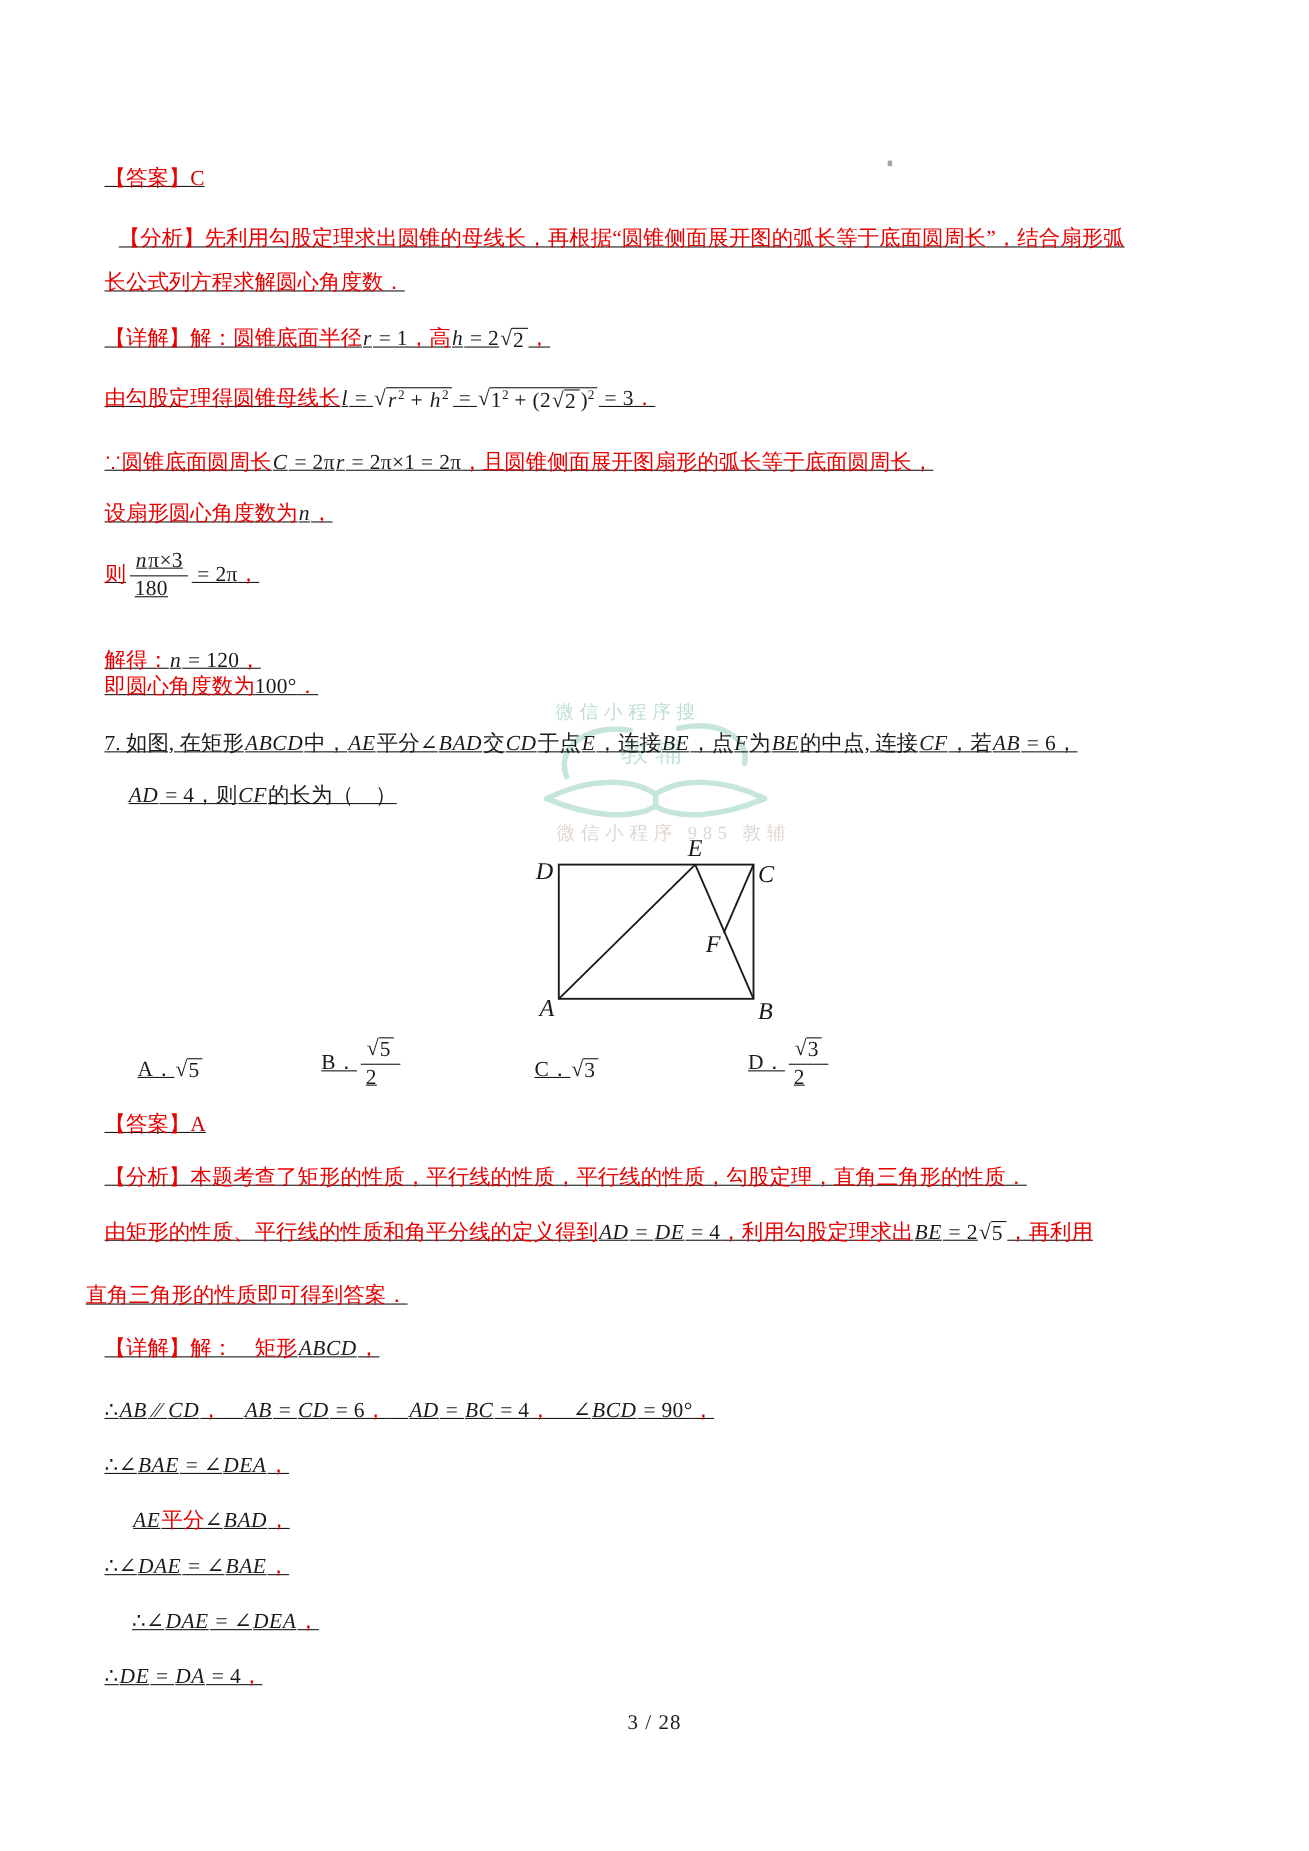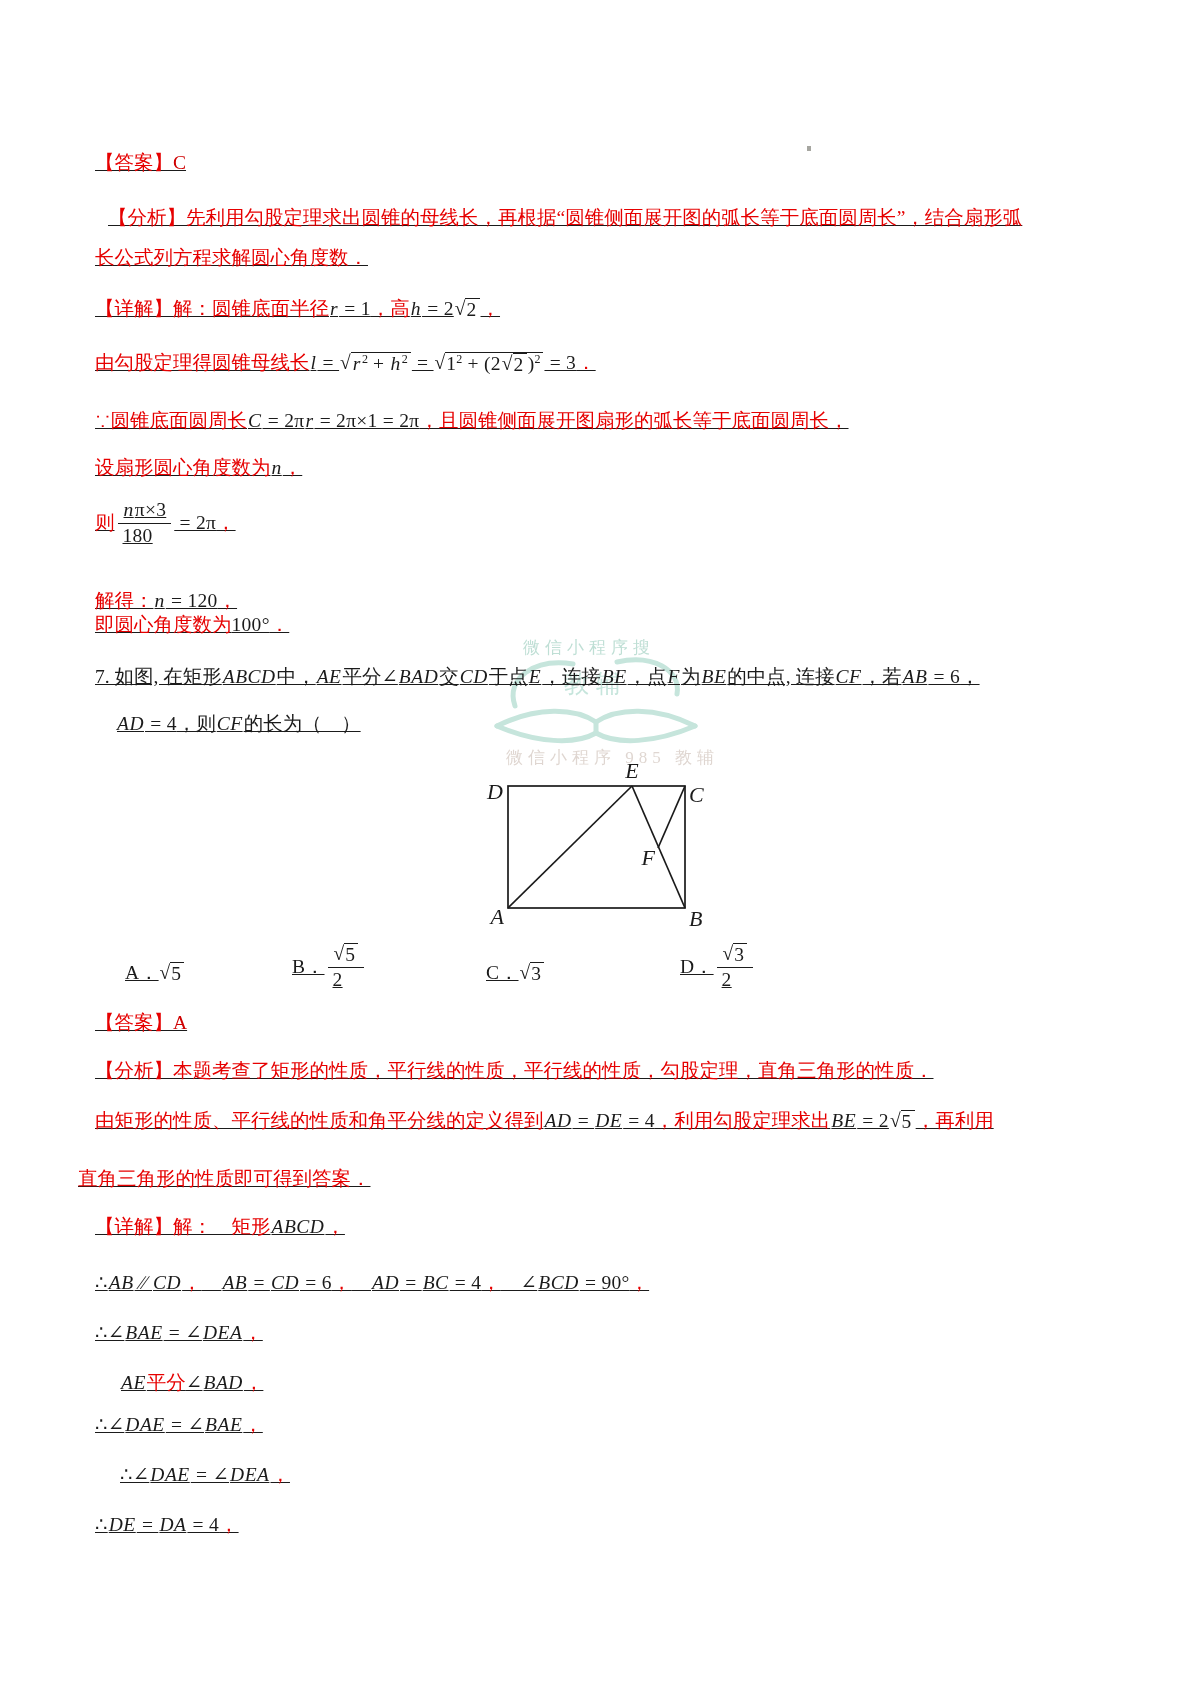--- a/index.html
+++ b/index.html
@@ -67,21 +67,21 @@
     position:absolute;left:0;top:1556px;width:100%;
     text-align:center;font-size:19px;color:var(--ink);letter-spacing:1px;
   }
   .speck{position:absolute;left:807px;top:146px;width:4px;height:5px;background:#97978f;opacity:.85;}
 </style>
 </head>
 <body>
 
 <div id="page">
 
-  <div class="wm-text" style="left:523px;top:636px;font-family:Liberation Mono, monospace;">微信小程序搜</div>
+  <div class="wm-text" style="left:505px;top:636px;font-family:Liberation Mono, monospace;">微信小程序搜</div>
 
   <svg class="wm-logo" viewBox="0 0 222 102">
     <g fill="none" stroke="#c6e5dc" stroke-width="5" stroke-linecap="round">
       <path d="M30,58 C20,30 50,10 88,16"></path>
       <path d="M132,14 C168,6 196,22 192,46"></path>
       <path d="M12,78 C52,58 90,60 111,74"></path>
       <path d="M111,74 C132,60 170,58 210,78"></path>
       <path d="M12,78 C52,95 90,97 111,85"></path>
       <path d="M111,85 C132,97 170,95 210,78"></path>
       <path d="M111,74 L111,85"></path>
@@ -176,15 +176,16 @@
       <div class="tline" style="left: 78px; top: 1166px;"><span class="tk-r">直角三角形的性质即可得到答案．</span></div>
       <div class="tline" style="left: 95px; top: 1214px;"><span class="tk-r">【详解】解：　矩形</span><span class="tk-mi">ABCD</span><span class="tk-r">，</span></div>
       <div class="tline" style="left: 95px; top: 1270px;"><span class="tk-mo">∴</span><span class="tk-mi">AB</span><span class="tk-mo"> ∕∕ </span><span class="tk-mi">CD</span><span class="tk-r">，</span><span class="tk-mo">　</span><span class="tk-mi">AB</span><span class="tk-mo"> = </span><span class="tk-mi">CD</span><span class="tk-mo"> = 6</span><span class="tk-r">，</span><span class="tk-mo">　</span><span class="tk-mi">AD</span><span class="tk-mo"> = </span><span class="tk-mi">BC</span><span class="tk-mo"> = 4</span><span class="tk-r">，</span><span class="tk-mo">　∠</span><span class="tk-mi">BCD</span><span class="tk-mo"> = 90°</span><span class="tk-r">，</span></div>
       <div class="tline" style="left: 95px; top: 1320px;"><span class="tk-mo">∴∠</span><span class="tk-mi">BAE</span><span class="tk-mo"> = ∠</span><span class="tk-mi">DEA</span><span class="tk-r">，</span></div>
       <div class="tline" style="left: 120px; top: 1370px;"><span class="tk-mi">AE</span><span class="tk-r">平分</span><span class="tk-mo">∠</span><span class="tk-mi">BAD</span><span class="tk-r">，</span></div>
       <div class="tline" style="left: 95px; top: 1412px;"><span class="tk-mo">∴∠</span><span class="tk-mi">DAE</span><span class="tk-mo"> = ∠</span><span class="tk-mi">BAE</span><span class="tk-r">，</span></div>
       <div class="tline" style="left: 95px; top: 1462px; margin-left: 25px;"><span class="tk-mo">∴∠</span><span class="tk-mi">DAE</span><span class="tk-mo"> = ∠</span><span class="tk-mi">DEA</span><span class="tk-r">，</span></div>
       <div class="tline" style="left: 95px; top: 1512px;"><span class="tk-mo">∴</span><span class="tk-mi">DE</span><span class="tk-mo"> = </span><span class="tk-mi">DA</span><span class="tk-mo"> = 4</span><span class="tk-r">，</span></div>
     </div>
 
+  <div class="footer">3 / 28</div>
 
   <div class="speck"></div>
 </div>
 
 </body></html>

